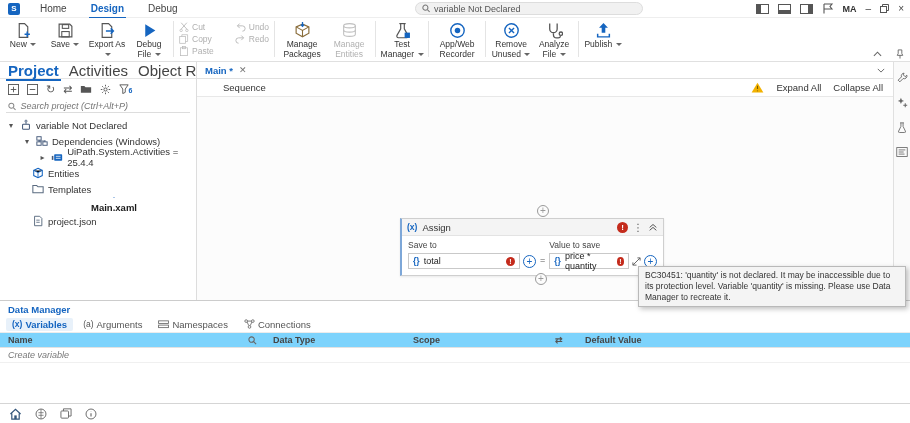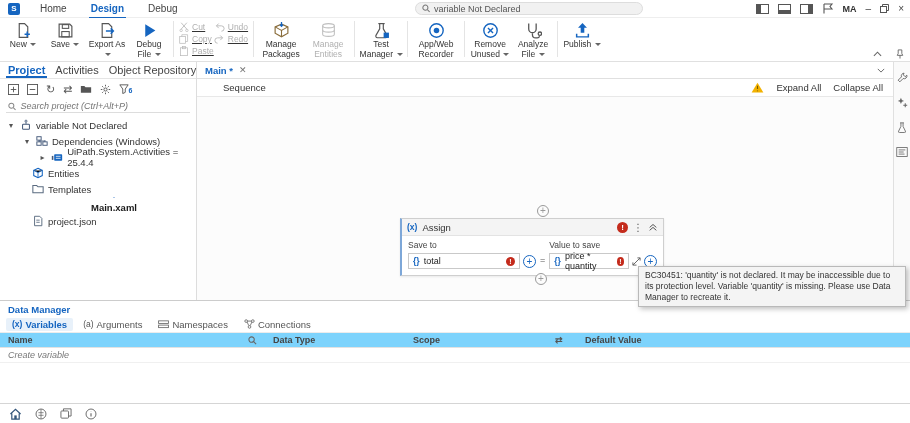--- a/index.html
+++ b/index.html
@@ -19,30 +19,30 @@
   .initials { font-size:9px; font-weight:bold; color:#333; }
   .glyphbtn { font-size:10px; color:#444; line-height:1; }
 
   
   .ribbon { height:44px; border-bottom:1px solid #e0e0e0; display:flex; align-items:flex-start; padding:2px 2px 0 2px; position:relative; background:#fff; }
   .rbtn { width:42px; min-width:38px; display:flex; flex-direction:column; align-items:center; padding:2px 1px; gap:1px; cursor:default; }
   .rbtn .lbl { font-size:8.5px; color:#333; text-align:center; line-height:1.15; }
   .rbtn.disabled .lbl { color:#b0b0b0; }
   .caret { display:inline-block; width:0; height:0; border-left:3px solid transparent; border-right:3px solid transparent; border-top:3px solid #666; margin-left:1px; vertical-align:middle; }
   .rsep { width:1px; background:#e4e4e4; height:36px; margin:1px 3px; }
-  .clip-group { display:flex; gap:0; padding:2px 2px;text-decoration:underline; }
+  .clip-group { display:flex; gap:21px; padding:2px 2px; }
   .clip-col { display:flex; flex-direction:column; gap:2px; }
   .clip-item { display:flex; align-items:center; gap:3px; font-size:8.5px; color:#b0b0b0; }
   .ribbon-corner { position:absolute; right:6px; bottom:2px; display:flex; gap:14px; color:#666; align-items:center; }
 
   
   .main-row { display:flex; height:238px; }
   .project-panel { width:197px; border-right:1px solid #ddd; display:flex; flex-direction:column; background:#fff; }
   .panel-tabs { display:flex; align-items:center; height:17px; border-bottom:1px solid #e5e5e5; padding:0 4px; gap:2px; }
-  .ptab { font-size:11px; color:#444; padding:1px 4px; position:relative; white-space:nowrap; }
+  .ptab { font-size:15px; color:#444; padding:1px 4px; position:relative; white-space:nowrap; }
   .ptab.active { color:#1565c0; font-weight:bold; }
   .ptab.active::after { content:""; position:absolute; left:2px; right:2px; bottom:-1px; height:2px; background:#1565c0; }
   .panel-toolbar { display:flex; align-items:center; height:20px; gap:8px; padding:0 8px; color:#555; }
   .ptool { font-size:11px; line-height:1; color:#555; display:flex; align-items:center; }
   .filter-num { color:#1565c0; font-size:7px; font-weight:bold; margin-left:-1px; align-self:flex-end; }
   .panel-search { margin:1px 6px 2px 6px; border-bottom:1px solid #ddd; display:flex; align-items:center; gap:4px; padding:1px 2px; }
   .panel-search input { border:none; outline:none; font-size:9px; font-style:italic; color:#888; width:100%; background:transparent; font-family:"Liberation Sans",sans-serif;}
   .tree { padding-top:2px; }
   .trow { display:flex; align-items:center; height:16px; font-size:9.5px; color:#333; gap:4px; }
   .trow .chev { width:10px; text-align:center; color:#555; font-size:8px; }

